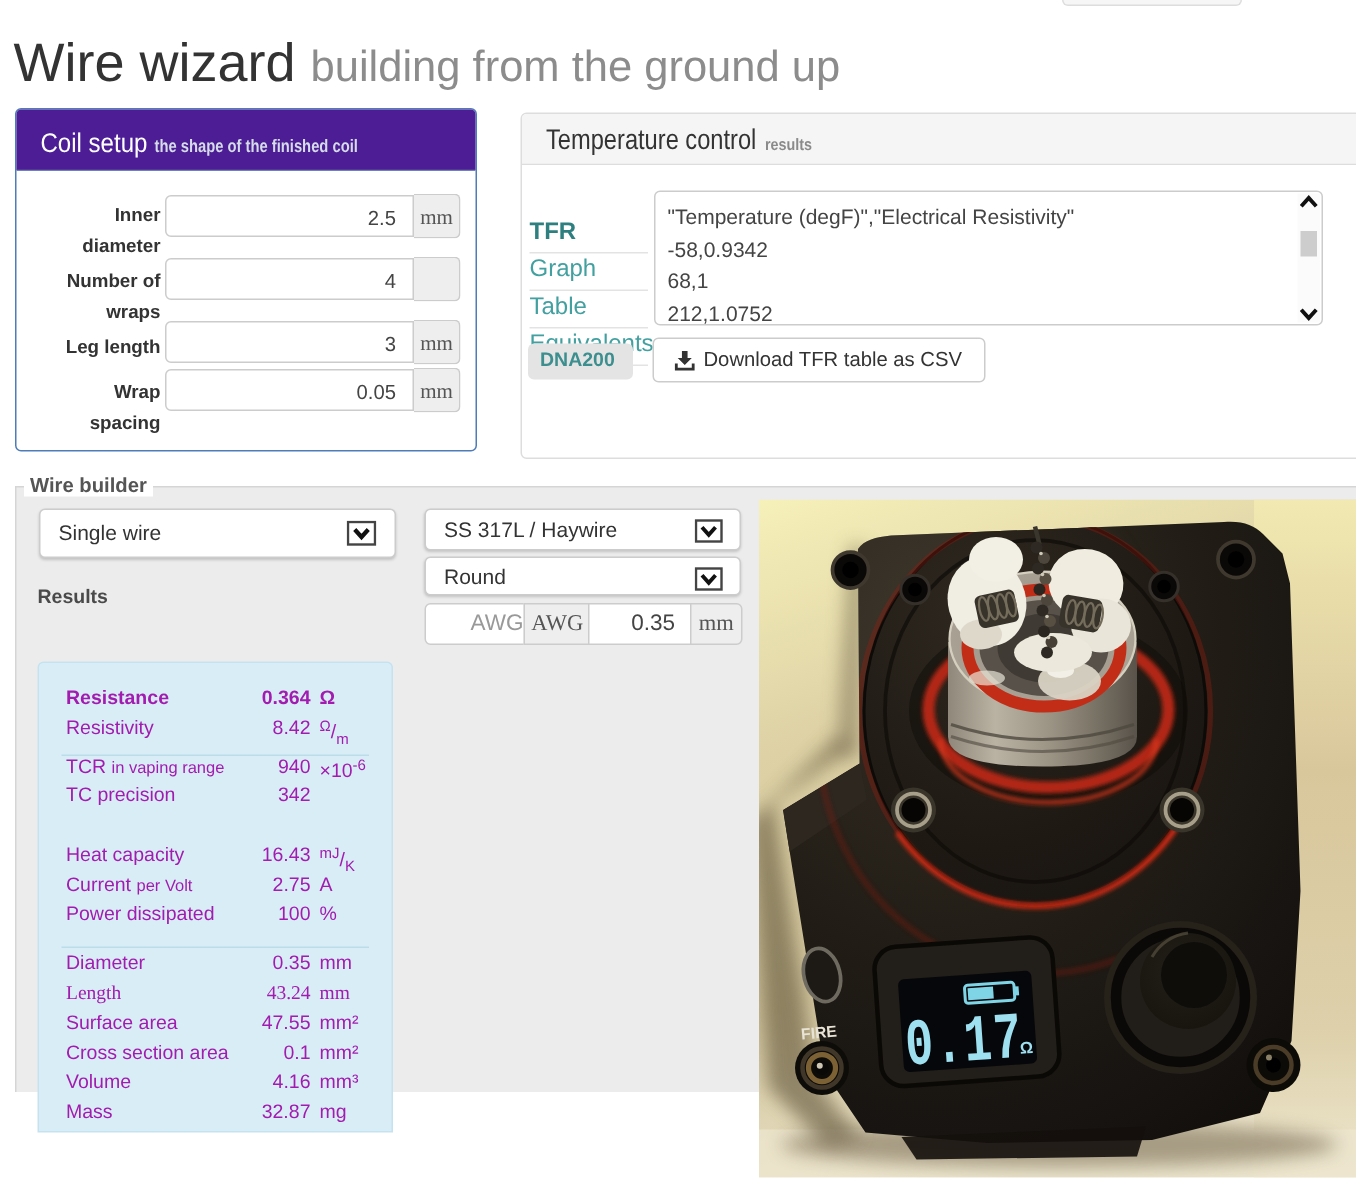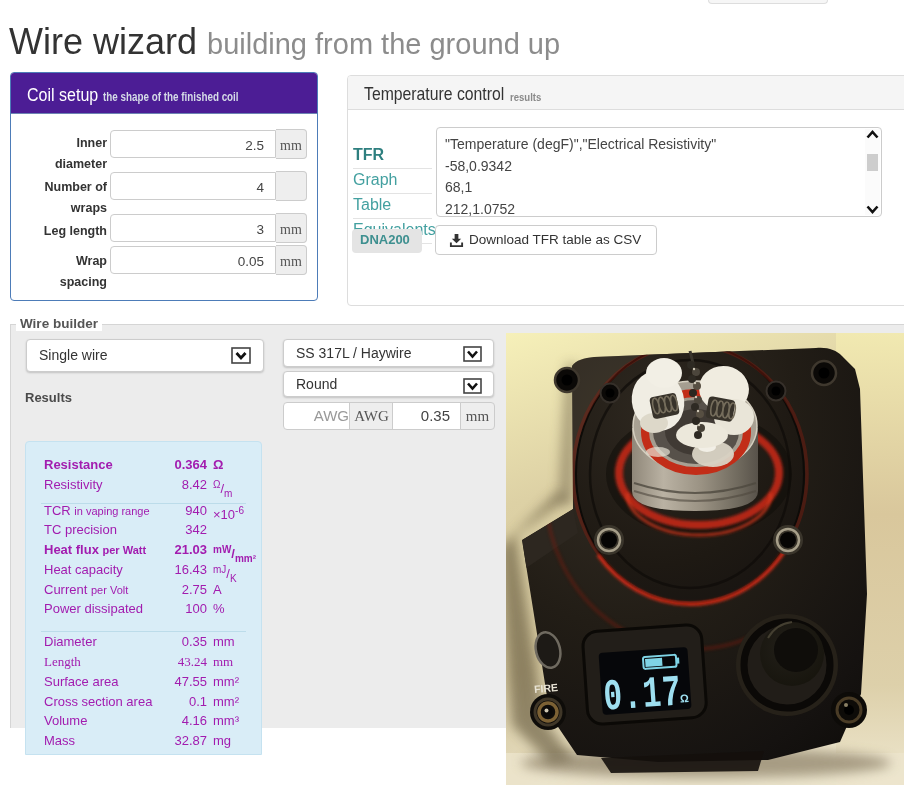--- a/index.html
+++ b/index.html
@@ -152,25 +152,20 @@
     </div>
   <div class="rsep" style="top:61px;"></div>
   <div class="rrow" style="top:59px;">
       <span class="rlab">TCR <span class="sm">in vaping range</span></span>
       <span class="rnum">940</span>
       <span class="runit">×10<sup>-6</sup></span>
     </div>
   <div class="rrow" style="top:78px;font-weight:normal;">
       <span class="rlab">TC precision</span>
       <span class="rnum">342</span>
-    </div>
-  <div class="rrow" style="top:98px;font-weight:bold;">
-      <span class="rlab">Heat flux <span class="sm">per Watt</span></span>
-      <span class="rnum">21.03</span>
-      <span class="runit"><sup>mW</sup>/<sub style="font-size:10px;">mm²</sub></span>
     </div>
   <div class="rrow" style="top:118px;">
       <span class="rlab">Heat capacity</span>
       <span class="rnum">16.43</span>
       <span class="runit"><sup>mJ</sup>/<sub style="font-size:10px;">K</sub></span>
     </div>
   <div class="rrow" style="top:138px;">
       <span class="rlab">Current <span class="sm">per Volt</span></span>
       <span class="rnum">2.75</span>
       <span class="runit">A</span>

